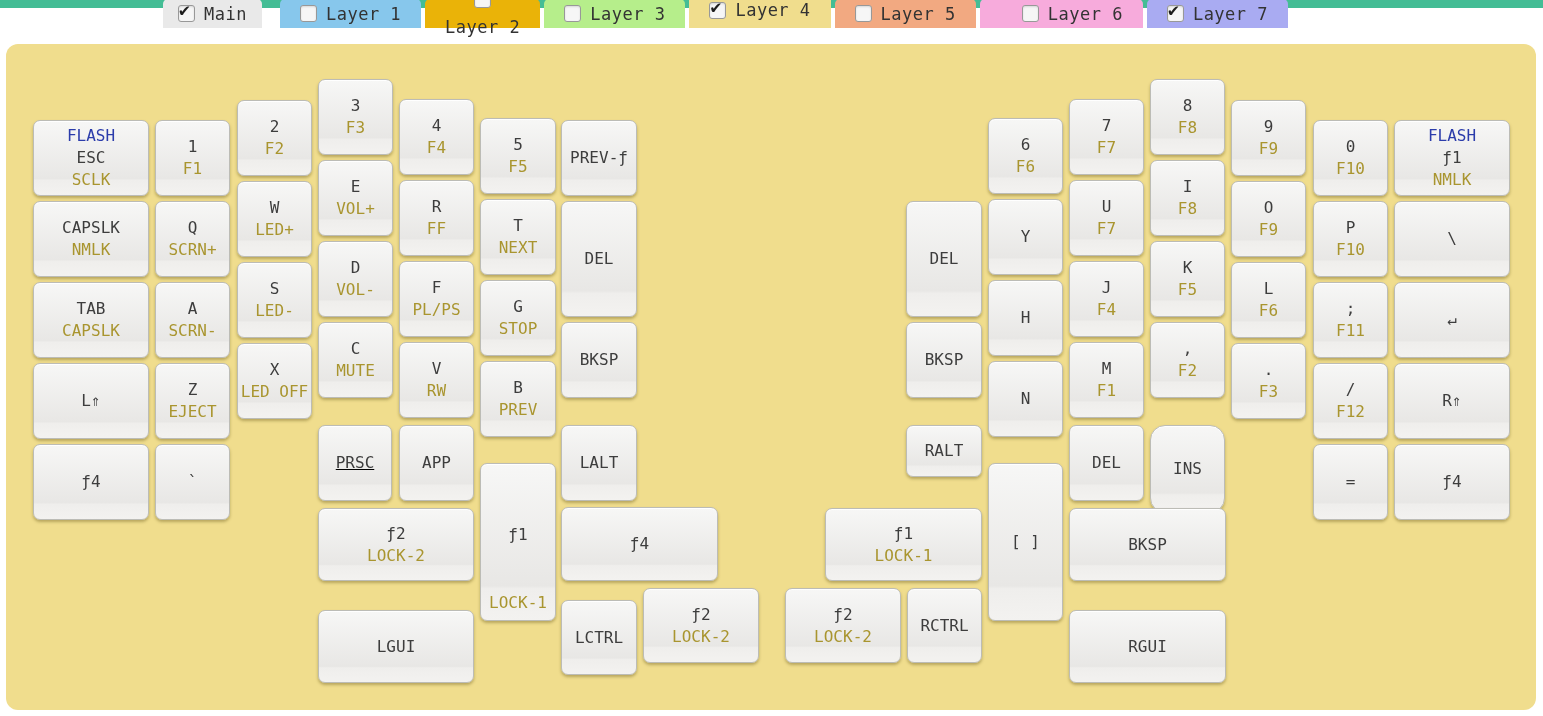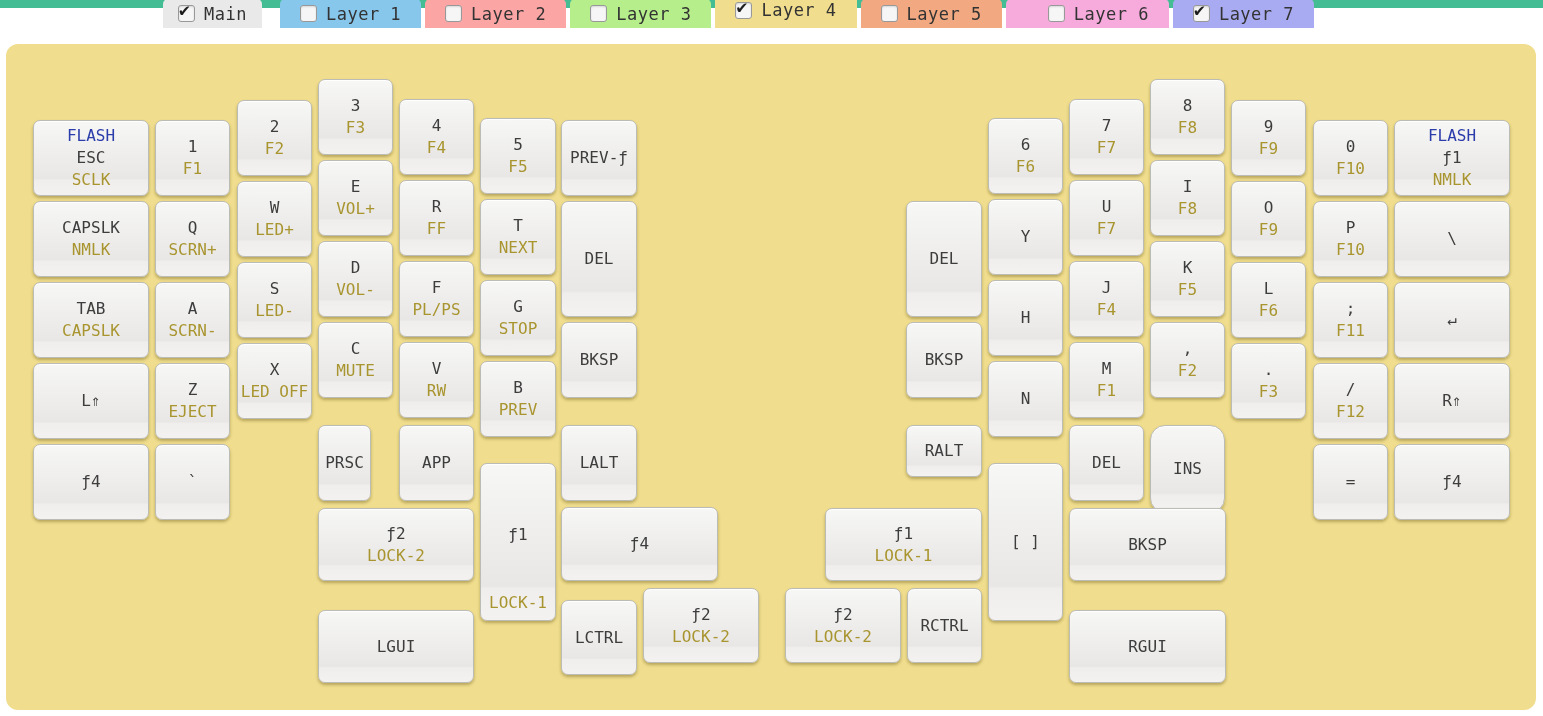--- a/index.html
+++ b/index.html
@@ -59,21 +59,21 @@
 <div class="topbar"></div>
 <div class="tabbar">
     <div class="tab first" style="background: rgb(233, 233, 233);">
       <span class="checkbox checked"></span>
       <span class="tab-label">Main</span>
     </div>
     <div class="tab" style="background: rgb(135, 199, 236);">
       <span class="checkbox"></span>
       <span class="tab-label">Layer 1</span>
     </div>
-    <div class="tab" style="background: #fca5a5;">
+    <div class="tab" style="background: #eab308; flex-direction: column;">
       <span class="checkbox"></span>
       <span class="tab-label">Layer 2</span>
     </div>
     <div class="tab" style="background: rgb(182, 238, 139);">
       <span class="checkbox"></span>
       <span class="tab-label">Layer 3</span>
     </div>
     <div class="tab active" style="background: rgb(240, 221, 141);">
       <span class="checkbox checked"></span>
       <span class="tab-label">Layer 4</span>
@@ -155,21 +155,21 @@
       <div class="kline sub">VOL+</div>
     </div>
     <div class="key" style="left: 312px; top: 197px; width: 75px; height: 76px;">
       <div class="kline main">D</div>
       <div class="kline sub">VOL-</div>
     </div>
     <div class="key" style="left: 312px; top: 278px; width: 75px; height: 76px;">
       <div class="kline main">C</div>
       <div class="kline sub">MUTE</div>
     </div>
-    <div class="key" style="left: 312px; top: 381px; width: 53px; height: 76px;">
+    <div class="key" style="left: 312px; top: 381px; width: 74px; height: 76px; text-decoration: underline;">
       <div class="kline main">PRSC</div>
     </div>
     <div class="key" style="left: 393px; top: 55px; width: 75px; height: 76px;">
       <div class="kline main">4</div>
       <div class="kline sub">F4</div>
     </div>
     <div class="key" style="left: 393px; top: 136px; width: 75px; height: 76px;">
       <div class="kline main">R</div>
       <div class="kline sub">FF</div>
     </div>

